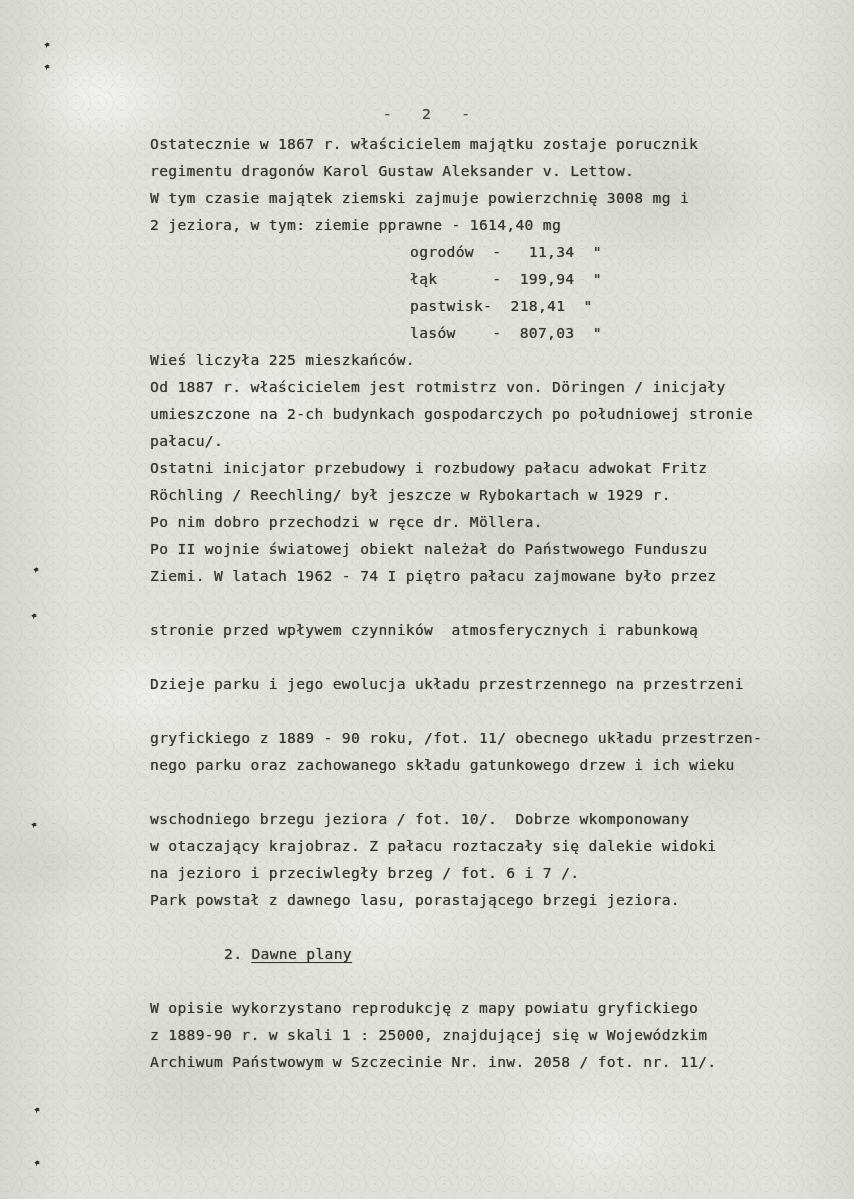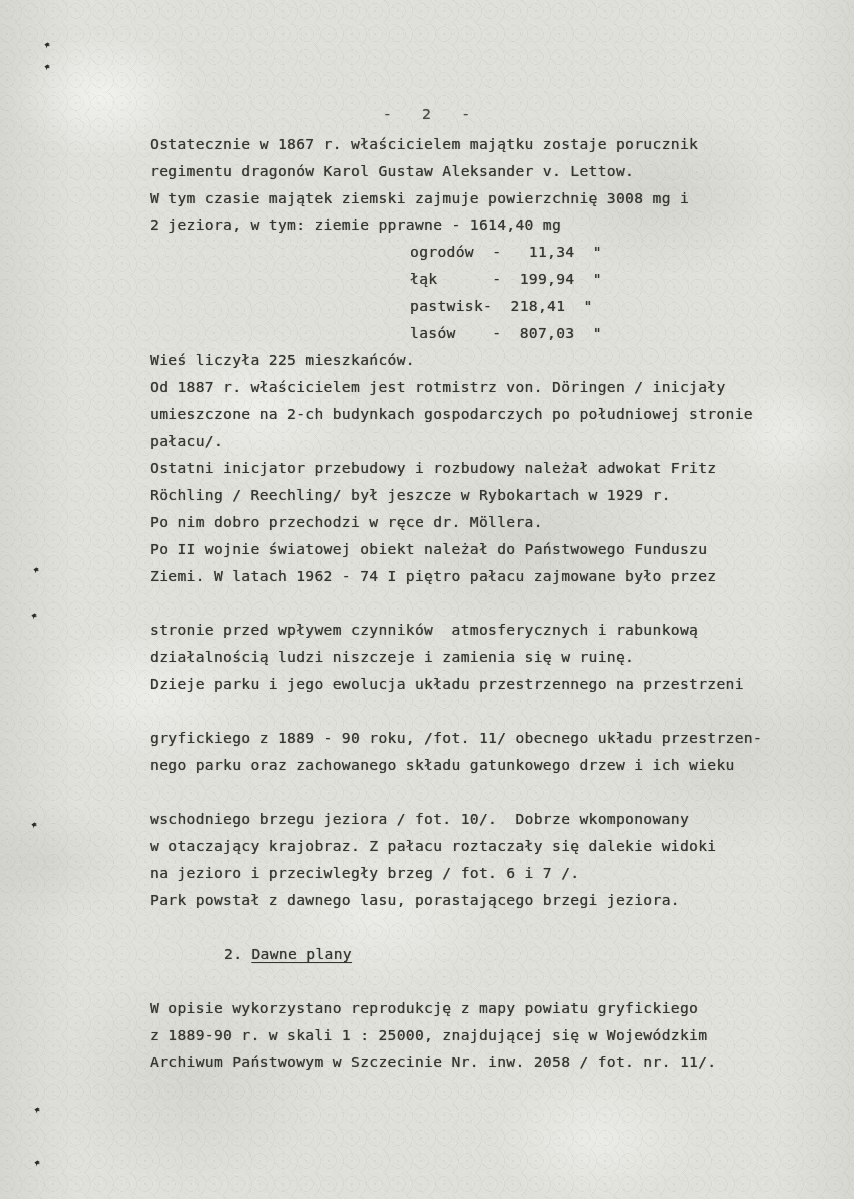--- a/index.html
+++ b/index.html
@@ -143,27 +143,26 @@
 
     <div class="tab-row" style="top:238px">ogrodów  -   11,34  "</div>
     <div class="tab-row" style="top:265px">łąk      -  199,94  "</div>
     <div class="tab-row" style="top:292px">pastwisk-  218,41  "</div>
     <div class="tab-row" style="top:319px">lasów    -  807,03  "</div>
 
     <div class="line" style="top:346px">Wieś liczyła 225 mieszkańców.</div>
     <div class="line" style="top:373px">Od 1887 r. właścicielem jest rotmistrz von. Döringen / inicjały</div>
     <div class="line" style="top:400px">umieszczone na 2-ch budynkach gospodarczych po południowej stronie</div>
     <div class="line" style="top:427px">pałacu/.</div>
-    <div class="line" style="top:454px">Ostatni inicjator przebudowy i rozbudowy należał adwokat Fritz</div>
+    <div class="line" style="top:454px">Ostatni inicjator przebudowy i rozbudowy pałacu adwokat Fritz</div>
     <div class="line" style="top:481px">Röchling / Reechling/ był jeszcze w Rybokartach w 1929 r.</div>
     <div class="line" style="top:508px">Po nim dobro przechodzi w ręce dr. Möllera.</div>
     <div class="line" style="top:535px">Po II wojnie światowej obiekt należał do Państwowego Funduszu</div>
     <div class="line" style="top:562px">Ziemi. W latach 1962 - 74 I piętro pałacu zajmowane było przez</div>
     <div class="line" style="top:616px">stronie przed wpływem czynników  atmosferycznych i rabunkową</div>
-    <div class="line" style="top:643px">działalnością ludzi niszczeje i zamienia się w ruinę.</div>
     <div class="line" style="top:670px">Dzieje parku i jego ewolucja układu przestrzennego na przestrzeni</div>
     <div class="line" style="top:724px">gryfickiego z 1889 - 90 roku, /fot. 11/ obecnego układu przestrzen-</div>
     <div class="line" style="top:751px">nego parku oraz zachowanego składu gatunkowego drzew i ich wieku</div>
     <div class="line" style="top:805px">wschodniego brzegu jeziora / fot. 10/.  Dobrze wkomponowany</div>
     <div class="line" style="top:832px">w otaczający krajobraz. Z pałacu roztaczały się dalekie widoki</div>
     <div class="line" style="top:859px">na jezioro i przeciwległy brzeg / fot. 6 i 7 /.</div>
     <div class="line" style="top:886px">Park powstał z dawnego lasu, porastającego brzegi jeziora.</div>
 
     <div id="section-heading" style="top:940px"><span>2. </span><span class="underlined">Dawne plany</span></div>
 

